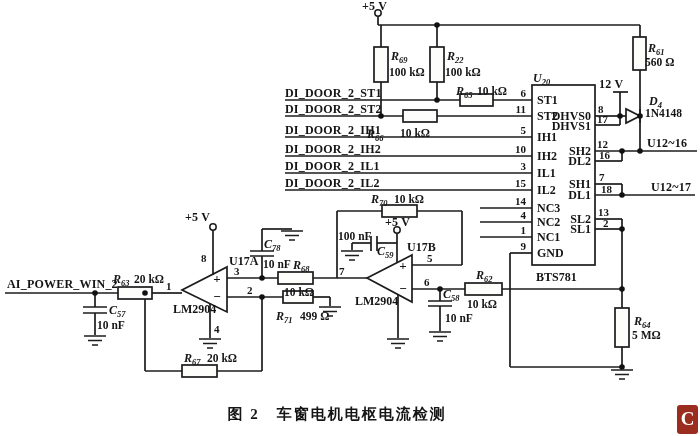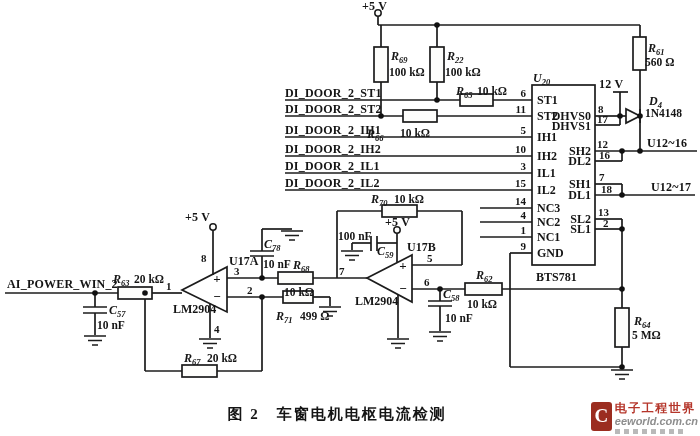--- a/index.html
+++ b/index.html
@@ -306,19 +306,14 @@
     <text class="pin" x="601" y="193">18</text>
     <text class="pin" x="598" y="216">13</text>
     <text class="pin" x="603" y="227">2</text>
   </g>
 
   <text class="cap" x="337" y="419" text-anchor="middle">图 2　车窗电机电枢电流检测</text>
 </svg>
 
 <div class="wm">
   <div class="wm-logo">C</div>
-  <div>
-    <div class="wm-brand">电子工程世界</div>
-    <div class="wm-site">eeworld.com.cn</div>
-    <div class="wm-fine"></div>
-  </div>
 </div>
 </div>
 
 </body></html>

